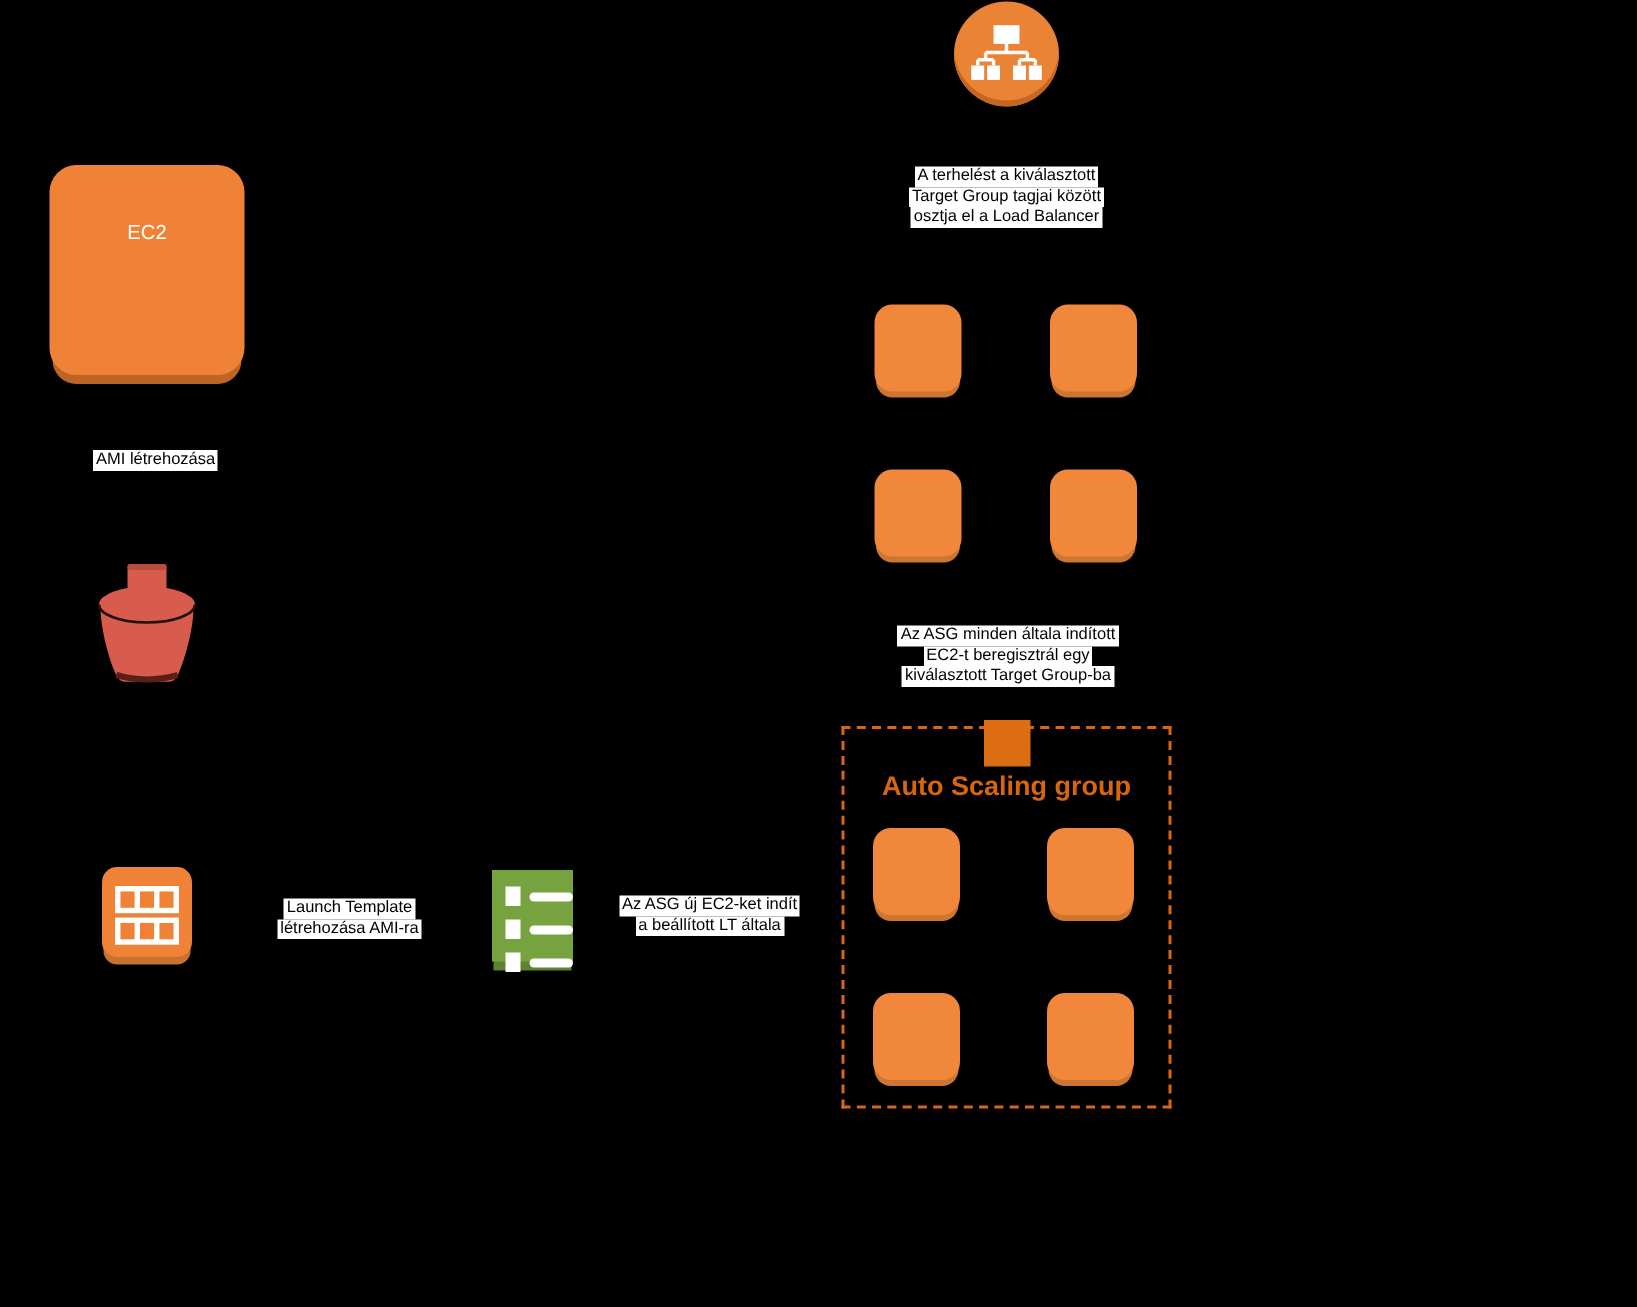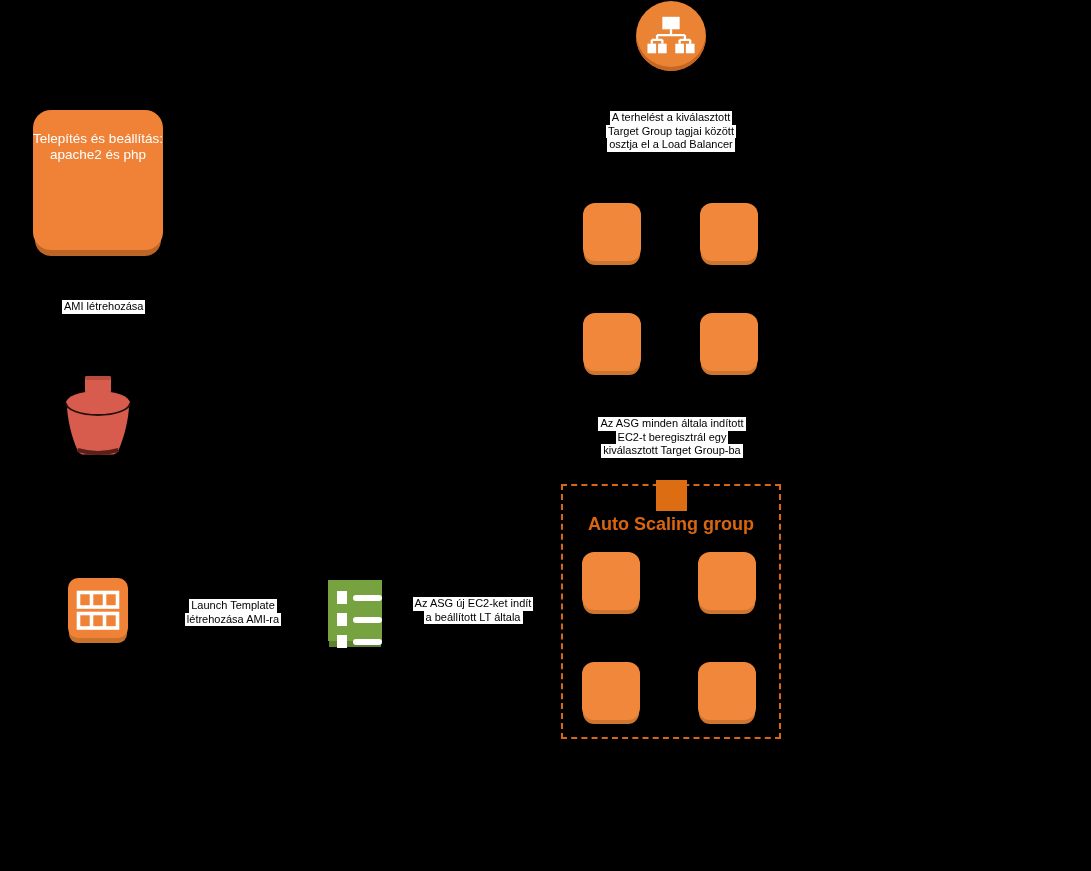--- a/index.html
+++ b/index.html
@@ -98,24 +98,21 @@
   <div class="asg-box"></div>
   <div class="asg-icon"></div>
   <div class="asg-label">Auto Scaling group</div>
 
   <div class="ec2-sq" style="left:582px;top:552px;"></div>
   <div class="ec2-sq" style="left:698px;top:552px;"></div>
   <div class="ec2-sq" style="left:582px;top:662px;"></div>
   <div class="ec2-sq" style="left:698px;top:662px;"></div>
 
   <div class="ec2-box">
-    <div class="ec2-body">
-      <div>Telepítés és beállítás:</div>
-      <div>apache2 és php</div>
-    </div>
+    <div class="ec2-title">EC2</div>
   </div>
 
   <div class="note" style="left:62px;top:300px;">
     <span>AMI létrehozása</span>
   </div>
 
   <svg class="bucket" width="68" height="86" viewBox="0 0 68 86">
 
     <rect x="21" y="4" width="26" height="17" rx="2" fill="#D85C4E"></rect>
     <rect x="21" y="4" width="26" height="4" rx="2" fill="#B84A3E"></rect>

